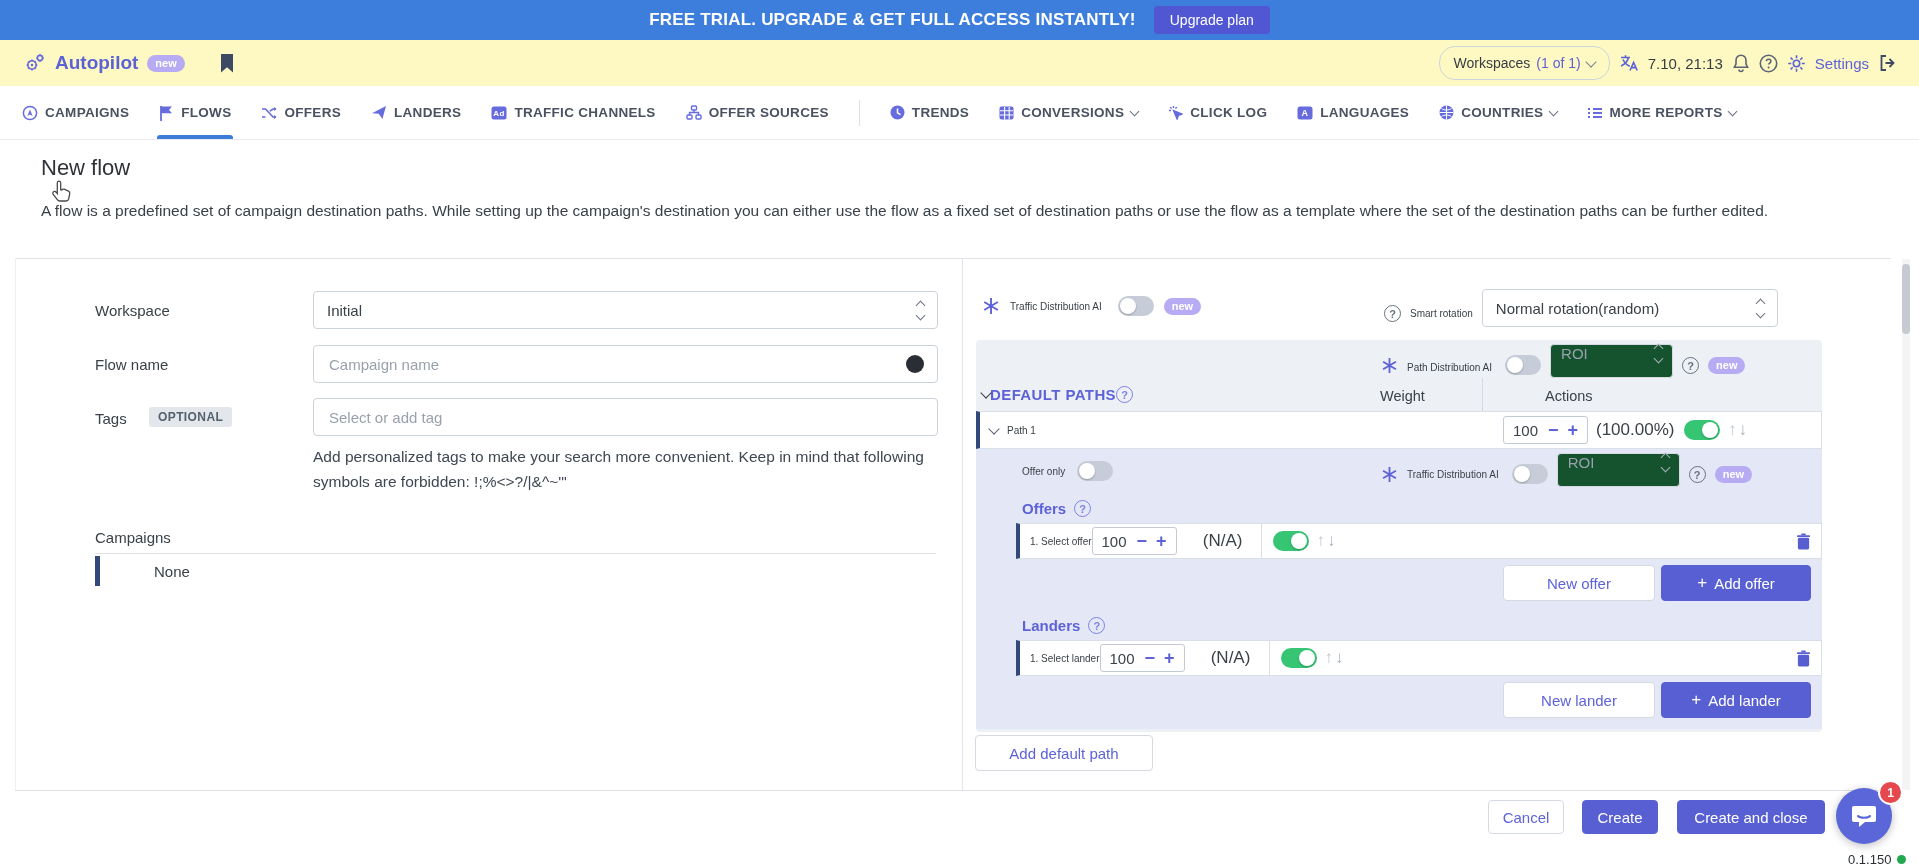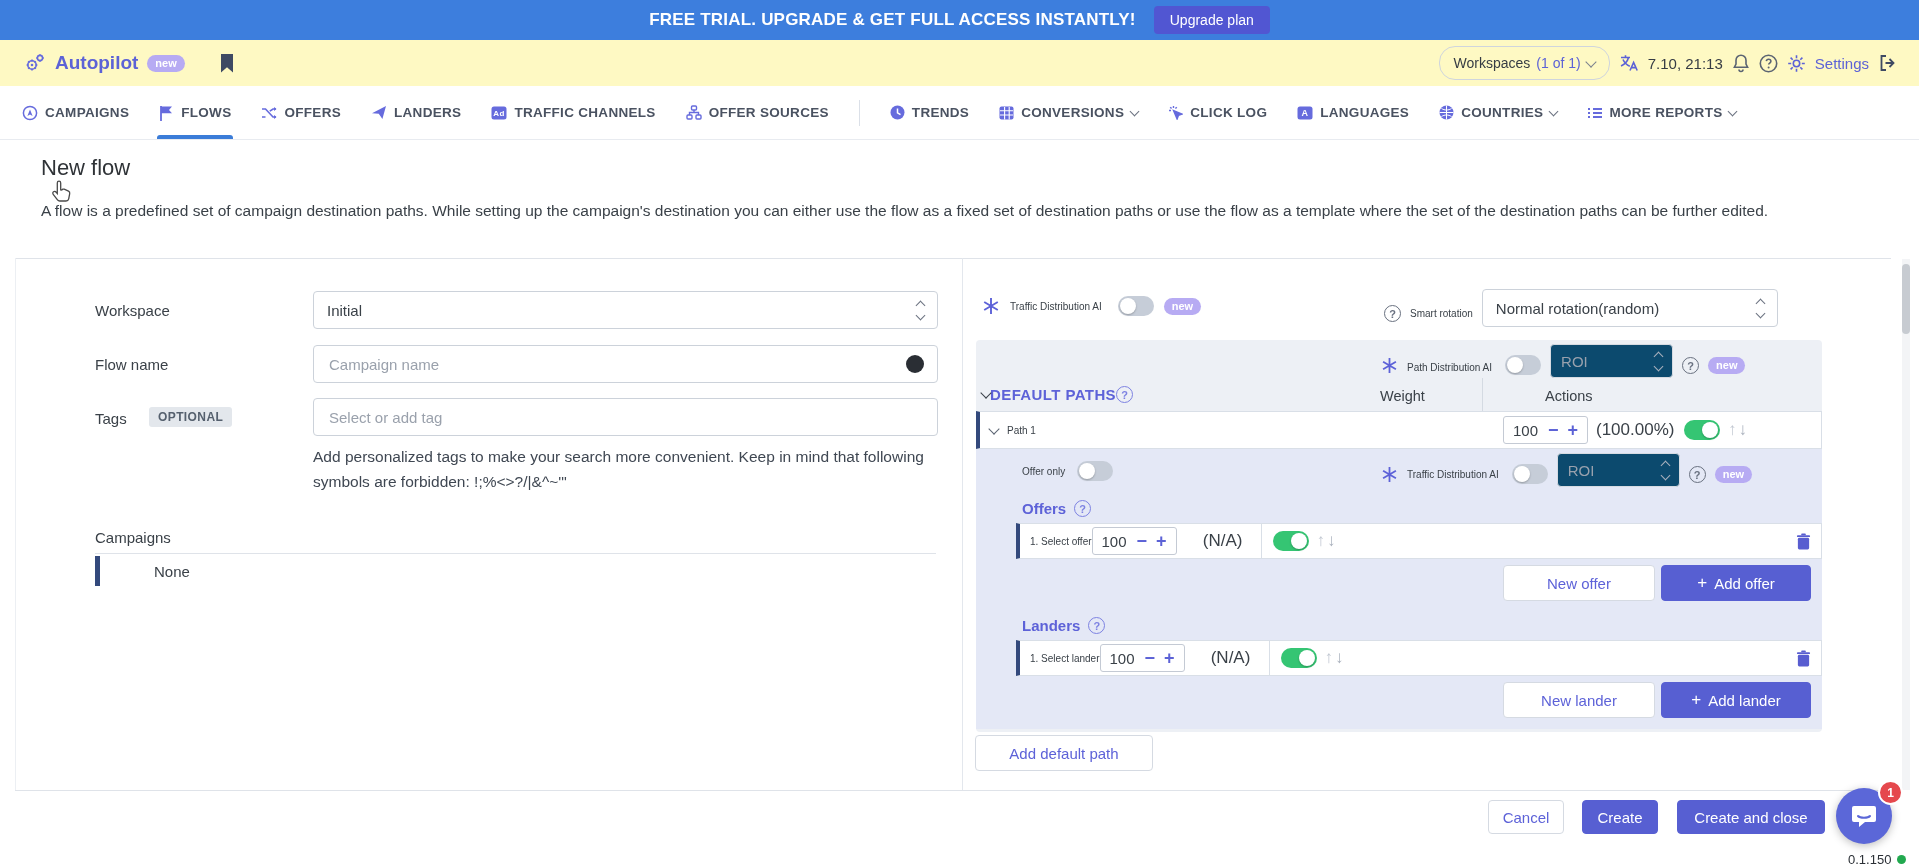--- a/index.html
+++ b/index.html
@@ -72,22 +72,22 @@
   .toggle{width:36px;height:20px;border-radius:10px;background:#c6cdd8;position:relative;flex:none;cursor:pointer;}
   .toggle::after{content:'';position:absolute;width:16px;height:16px;border-radius:50%;background:#fff;
         top:2px;left:2px;box-shadow:0 1px 2px rgba(0,0,0,.25);}
   .toggle.on{background:#35c573;}
   .toggle.on::after{left:auto;right:2px;}
   .qicon{width:17px;height:17px;border-radius:50%;border:1.5px solid #697180;color:#697180;
         display:inline-flex;align-items:center;justify-content:center;font-size:11px;font-weight:700;flex:none;box-sizing:border-box;}
   .qicon.purple{border-color:#7d82e2;color:#7d82e2;}
   .rowflex{position:absolute;display:flex;align-items:center;}
   .ai-label{font-size:10px;color:#3a4148;}
-  .sel-dis{box-sizing:border-box;width:123px;height:34px;background:#0c4a6e;border:1px solid #d6dbe2;
-        border-radius:4px;display:flex;align-items:center;padding:0 10px;font-size:15px;color:#99a1ad;}
+  .sel-dis{box-sizing:border-box;width:123px;height:34px;background:#14532d;border:1px solid #d6dbe2;
+        border-radius:4px;display:flex;align-items:flex-start;padding:0 10px;font-size:15px;color:#99a1ad;}
   .dp-head{font-size:15px;font-weight:700;color:#5d62d8;letter-spacing:.4px;}
   .col-head{font-size:14.5px;color:#3a4148;}
   .col-div{position:absolute;left:1482px;top:378px;width:1px;height:33px;background:#d4dae2;}
   .path-row{position:absolute;box-sizing:border-box;background:#fff;border:1px solid #d9dfe7;
         border-left:4px solid #33497c;display:flex;align-items:center;}
   .weight-group{display:inline-flex;align-items:center;box-sizing:border-box;border:1px solid #c4cad4;
         border-radius:3px;background:#fff;height:28px;padding:0 9px;gap:9px;flex:none;}
   .weight-val{font-size:15px;color:#3a4148;min-width:26px;}
   .wbtn{color:#5c62d6;font-size:18px;font-weight:700;cursor:pointer;line-height:1;}
   .pct{font-size:17px;color:#3a4148;}

